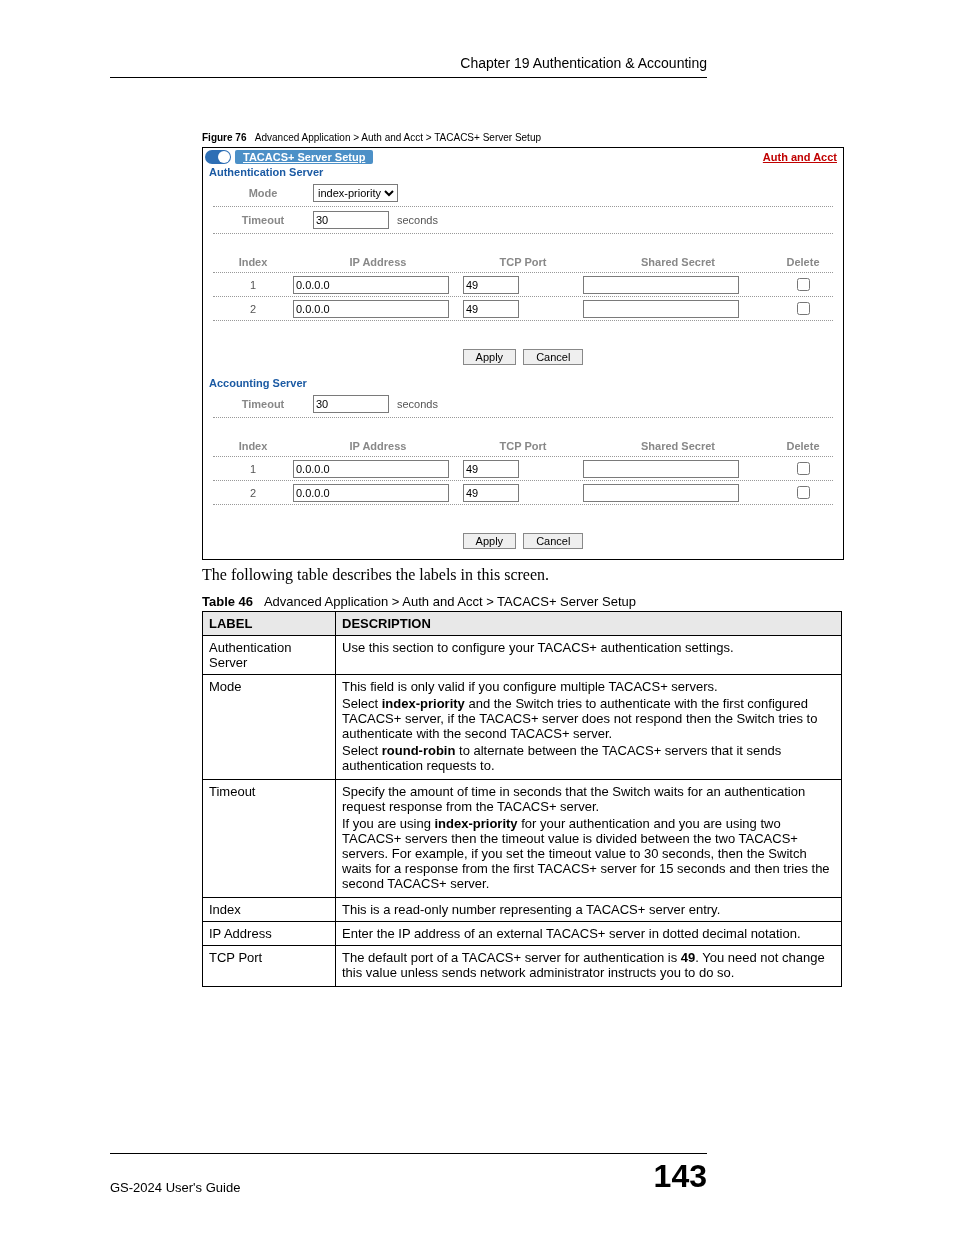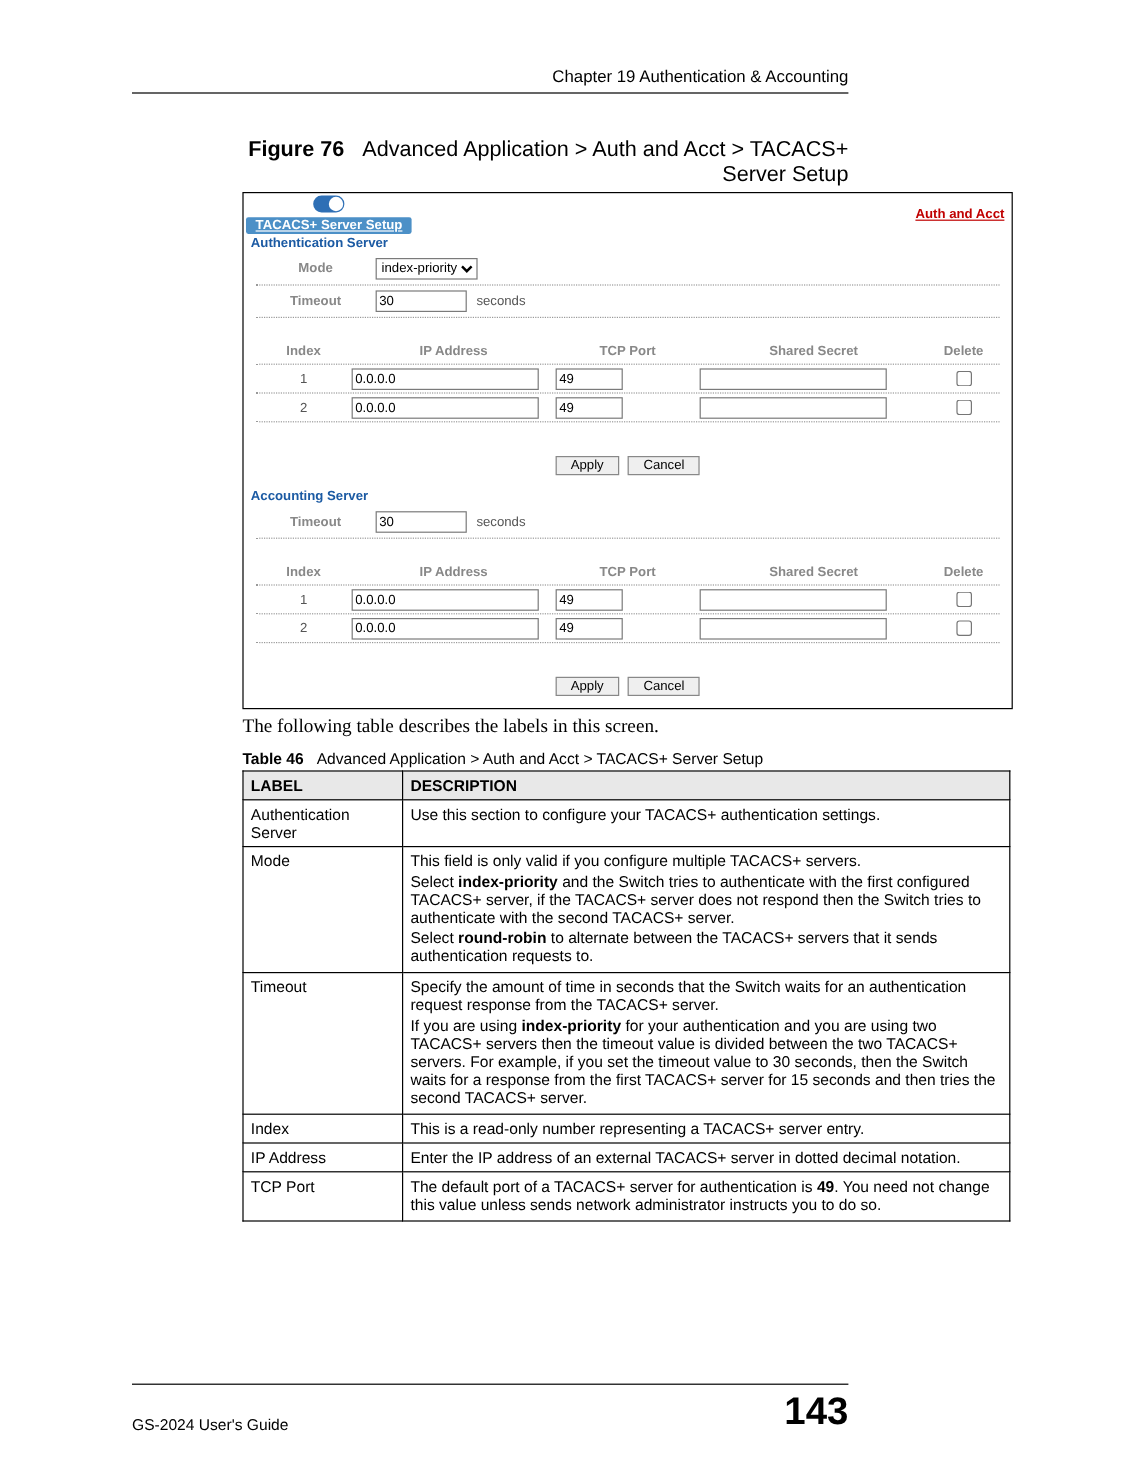--- a/index.html
+++ b/index.html
@@ -16,25 +16,24 @@
     box-sizing: border-box;
     padding: 55px 110px 40px 110px;
   }
   .chapter-header {
     text-align: right;
     font-size: 14px;
     padding-bottom: 6px;
     border-bottom: 1px solid #000;
   }
   .figure-caption {
-    font-size: 18px;
-    margin-top: 36px;
+    font-size: 10px;
+    margin-top: 54px;
     margin-bottom: 4px;
     margin-left: 92px;
-    text-align: right;
   }
   .figure-caption b { font-weight: bold; }
   .screenshot {
     margin-left: 92px;
     width: 640px;
     border: 1px solid #000;
     background: #fff;
     font-family: Tahoma, Arial, sans-serif;
     font-size: 11px;
     color: #4a4a4a;
@@ -42,21 +41,20 @@
   .ss-titlebar {
     display: flex;
     align-items: center;
     justify-content: space-between;
     padding: 2px 6px 0 2px;
   }
   .ss-title-left {
     display: flex;
     align-items: center;
     gap: 4px;
-    flex-direction: column;
   }
   .ss-toggle {
     width: 26px;
     height: 14px;
     border-radius: 7px;
     background: #2e6fb5;
     position: relative;
   }
   .ss-toggle::after {
     content: "";

